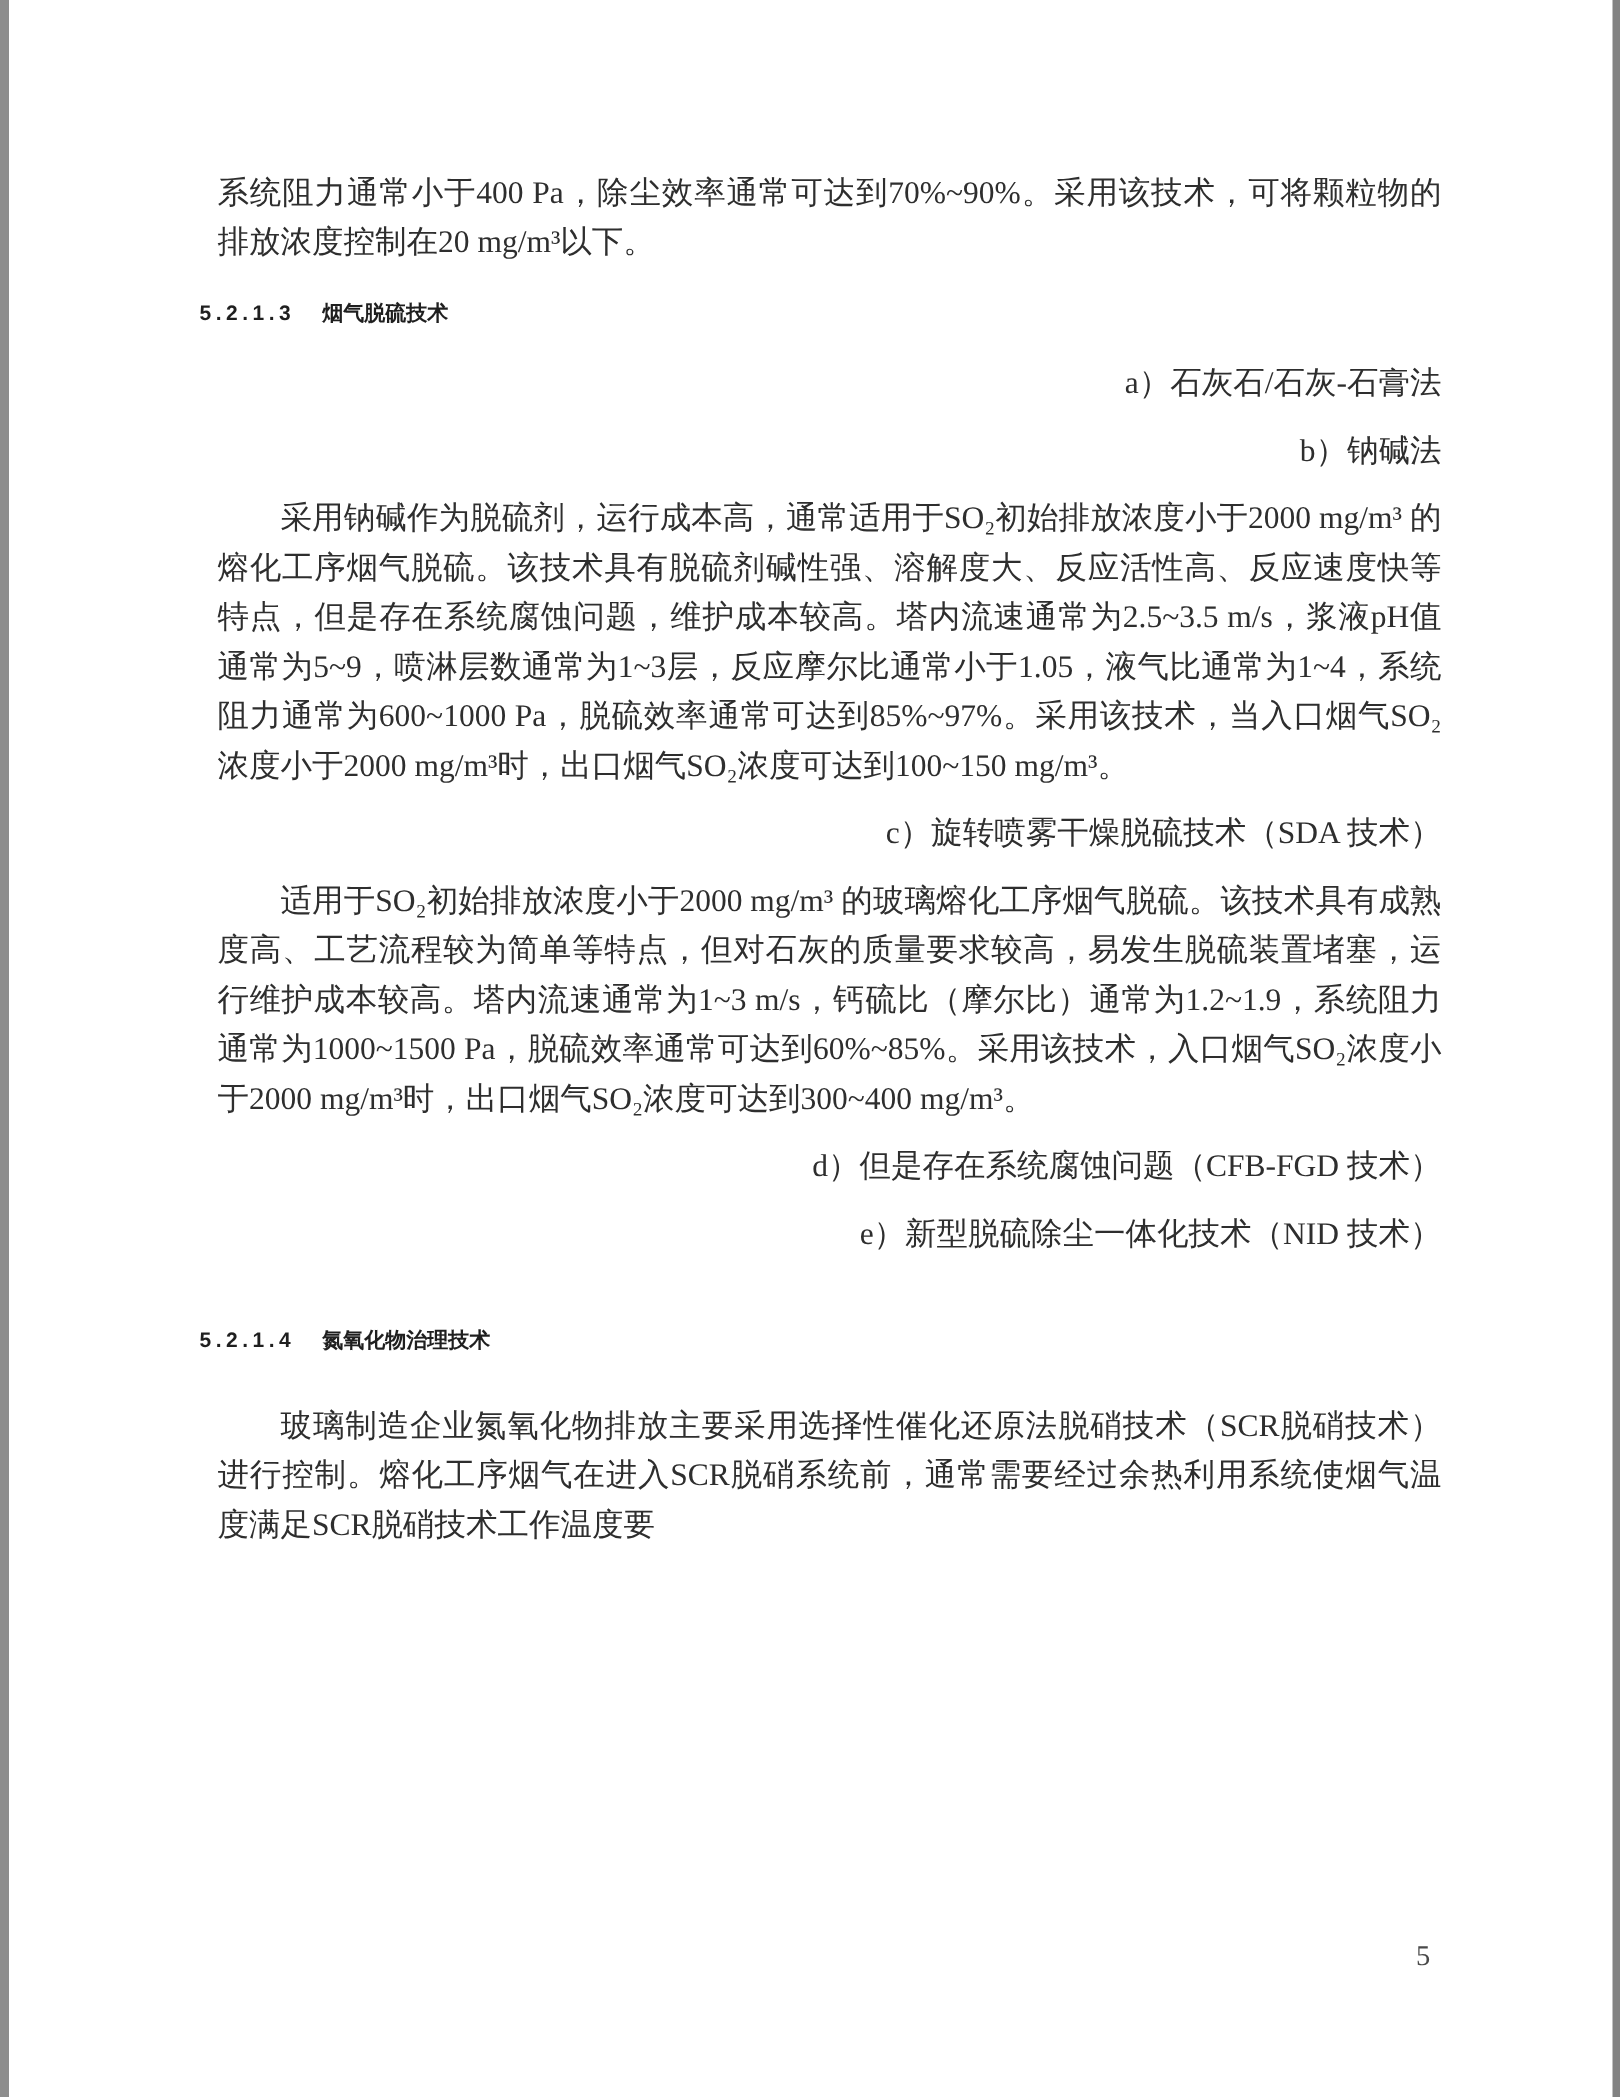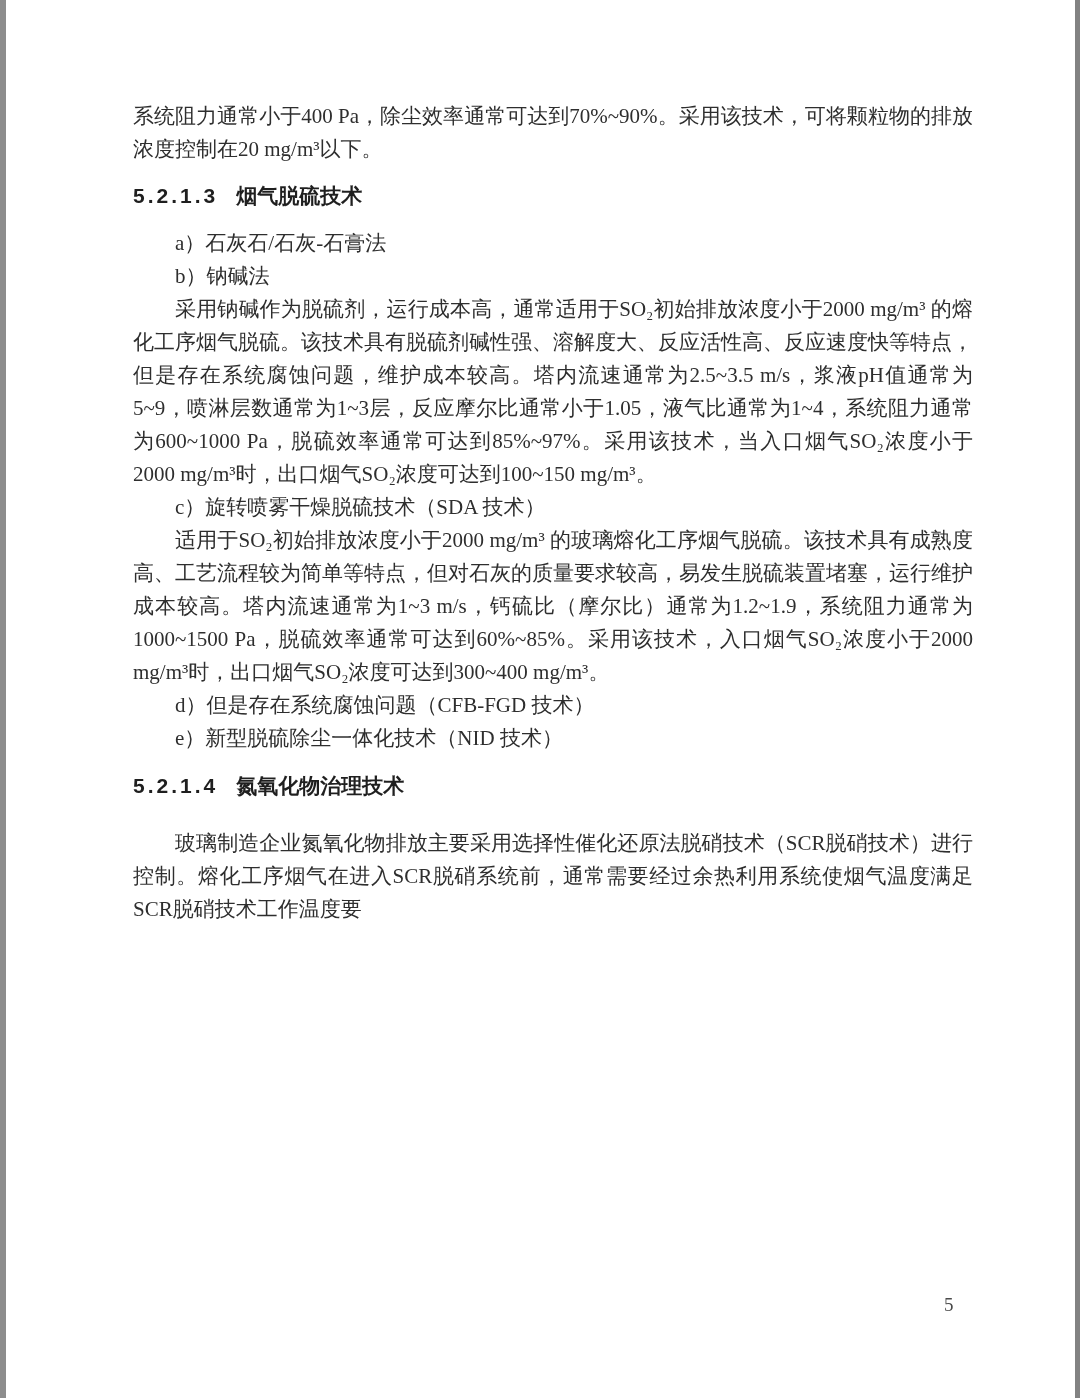--- a/index.html
+++ b/index.html
@@ -26,37 +26,37 @@
   .content {
     position: absolute;
     left: 133px;
     top: 100px;
     width: 840px;
     color: #2e2e2e;
     font-size: 21px;
     line-height: 33px;
     text-align: justify;
   }
-  p { margin: 0; }
+  p { margin: 12px; }
   .body-text.indent { text-indent: 2em; }
   .item-label {
     text-indent: 2em;
-    text-align: left;
+    text-align: right;
   }
   h2.section-heading {
     font-family: "Liberation Sans", "DejaVu Sans", sans-serif;
-    font-size: 21px;
+    font-size: 14px;
     font-weight: 700;
     color: #1f1f1f;
     margin: 15px 0 16px 0;
     text-align: left;
     line-height: 30px;
   }
   h2.section-heading.nox-heading {
-    margin: 16px 0 26px 0;
+    margin: 39px 0 26px 0;
   }
   .sec-num {
     letter-spacing: 3px;
     margin-right: 18px;
   }
   .page-number {
     position: absolute;
     left: 944px;
     top: 1294px;
     font-size: 19px;

